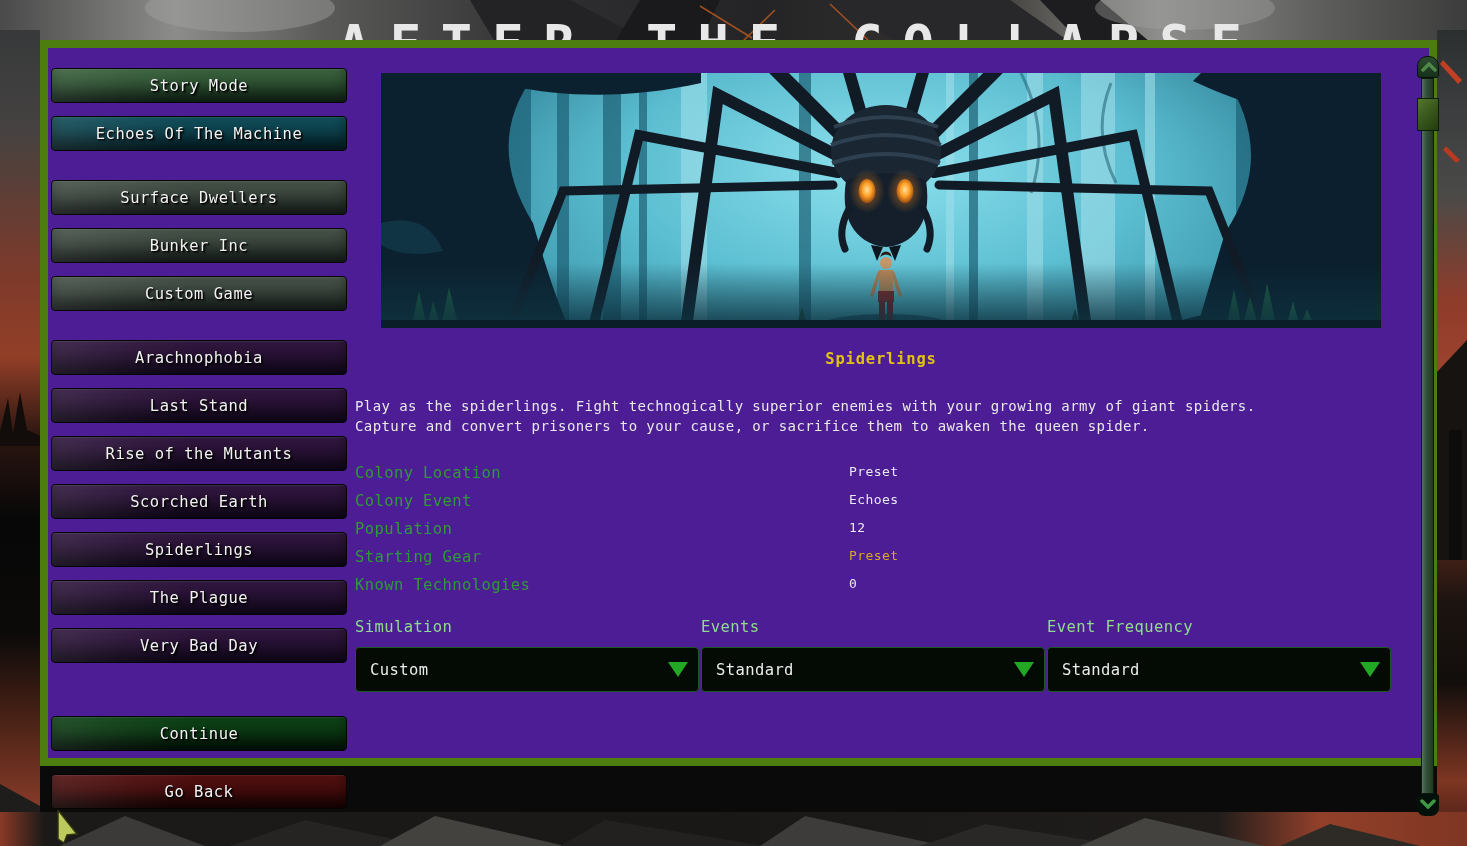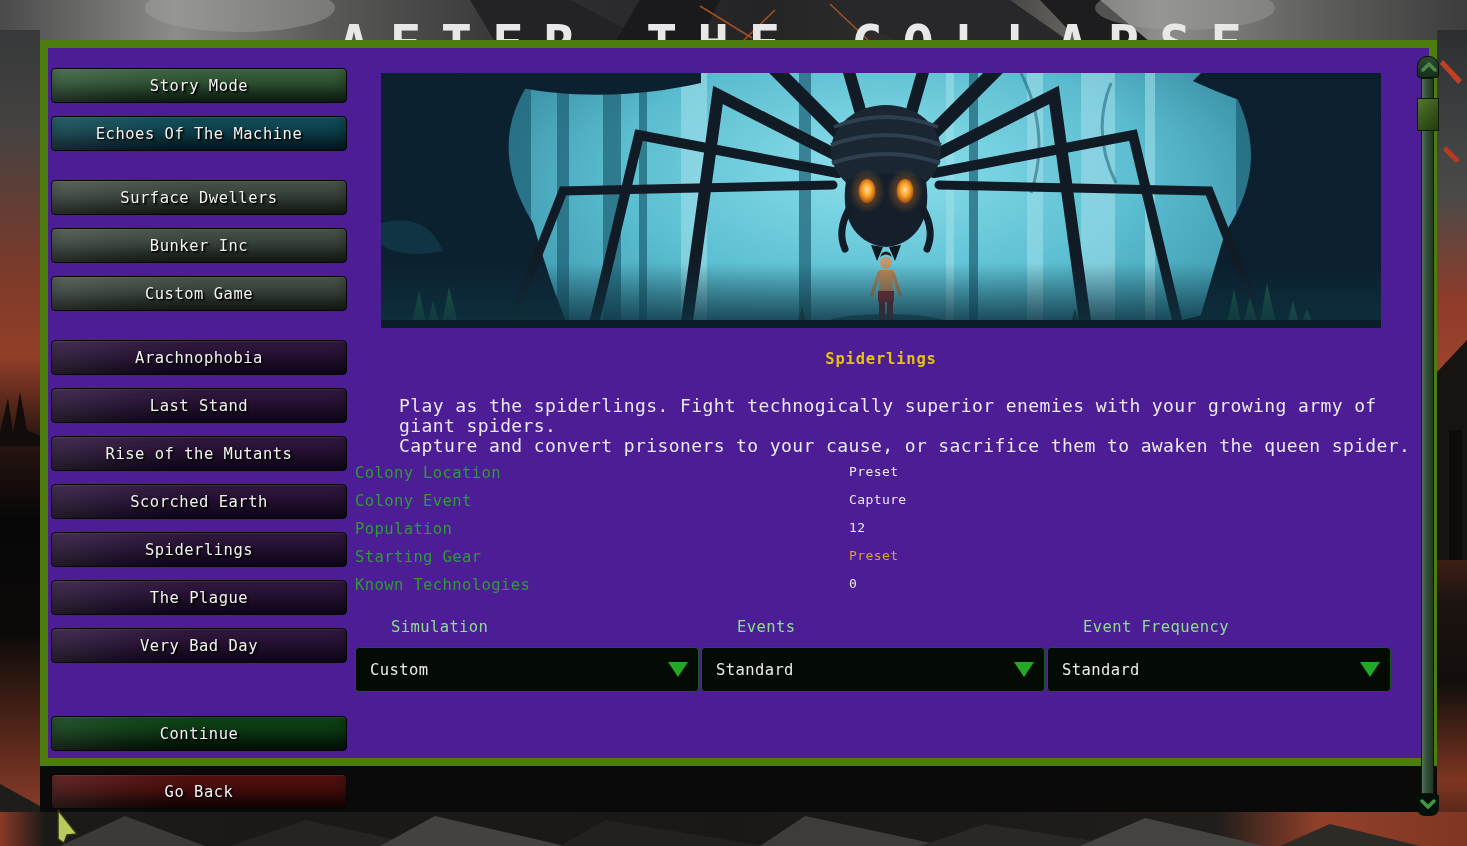--- a/index.html
+++ b/index.html
@@ -24,28 +24,28 @@
   .v-neutral {background:linear-gradient(180deg,#48544a 0%,#37423a 40%,#1c241e 100%);}
   .v-purple  {background:linear-gradient(180deg,#321841 0%,#251031 45%,#140920 100%);}
   .v-continue{background:linear-gradient(180deg,#0e4416 0%,#0a3511 45%,#031607 100%);}
   .v-back    {background:linear-gradient(180deg,#541111 0%,#420b0b 45%,#1c0303 100%);}
   .gap-16{height:16px;flex:none;} .gap-40{height:40px;flex:none;} .gap-10{height:10px;flex:none;}
   
   #hero{position:absolute;left:333px;top:25px;width:1000px;height:255px;}
   #scenario-title{position:absolute;left:333px;top:302px;width:1000px;text-align:center;
         color:#e3c112;font-size:15.5px;font-weight:bold;letter-spacing:.8px;}
   #scenario-desc{position:absolute;left:307px;top:348px;width:1040px;color:#e9e9e9;
-        font-size:18px;letter-spacing:.4px;line-height:20px;margin-left:44px;}
+        font-size:14px;letter-spacing:.4px;line-height:20px;}
   #props{position:absolute;left:307px;top:412px;width:1040px;}
   .prop-row{position:relative;height:28px;}
   .prop-label{position:absolute;left:0;top:4px;color:#2f9b35;font-size:15.5px;letter-spacing:.4px;}
   .prop-value{position:absolute;left:494px;top:4px;color:#eaeaea;font-size:13px;letter-spacing:.4px;}
   .prop-value.gold{color:#d9a91d;}
   .setting-col{position:absolute;top:570px;width:344px;}
-  .setting-label{color:#8edc8e;font-size:15.5px;letter-spacing:.4px;height:18px;margin-left:36px;}
+  .setting-label{color:#8edc8e;font-size:15.5px;letter-spacing:.4px;height:18px;}
   .dropdown{position:relative;margin-top:11px;height:45px;box-sizing:border-box;width:344px;
         background:#040a04;border:1px solid #1d5724;border-radius:4px;cursor:pointer;
         display:flex;align-items:center;text-align:right;}
   .dropdown-value{color:#ececec;font-size:15.5px;letter-spacing:.4px;padding-left:14px;}
   .dropdown-arrow{position:absolute;right:10px;top:14px;width:0;height:0;
         border-left:10px solid transparent;border-right:10px solid transparent;
         border-top:15px solid #23a825;}
   
   #scrollbar{position:absolute;left:1369px;top:8px;width:22px;height:760px;}
   #scroll-track{position:absolute;left:4px;top:22px;width:13px;height:716px;
@@ -303,21 +303,21 @@
       <div>Capture and convert prisoners to your cause, or sacrifice them to awaken the queen spider.</div>
     </div>
 
     <div id="props">
       <div class="prop-row">
         <span class="prop-label">Colony Location</span>
         <span class="prop-value">Preset</span>
       </div>
       <div class="prop-row">
         <span class="prop-label">Colony Event</span>
-        <span class="prop-value">Capture</span>
+        <span class="prop-value">Echoes</span>
       </div>
       <div class="prop-row">
         <span class="prop-label">Population</span>
         <span class="prop-value">12</span>
       </div>
       <div class="prop-row">
         <span class="prop-label">Starting Gear</span>
         <span class="prop-value gold">Preset</span>
       </div>
       <div class="prop-row">

